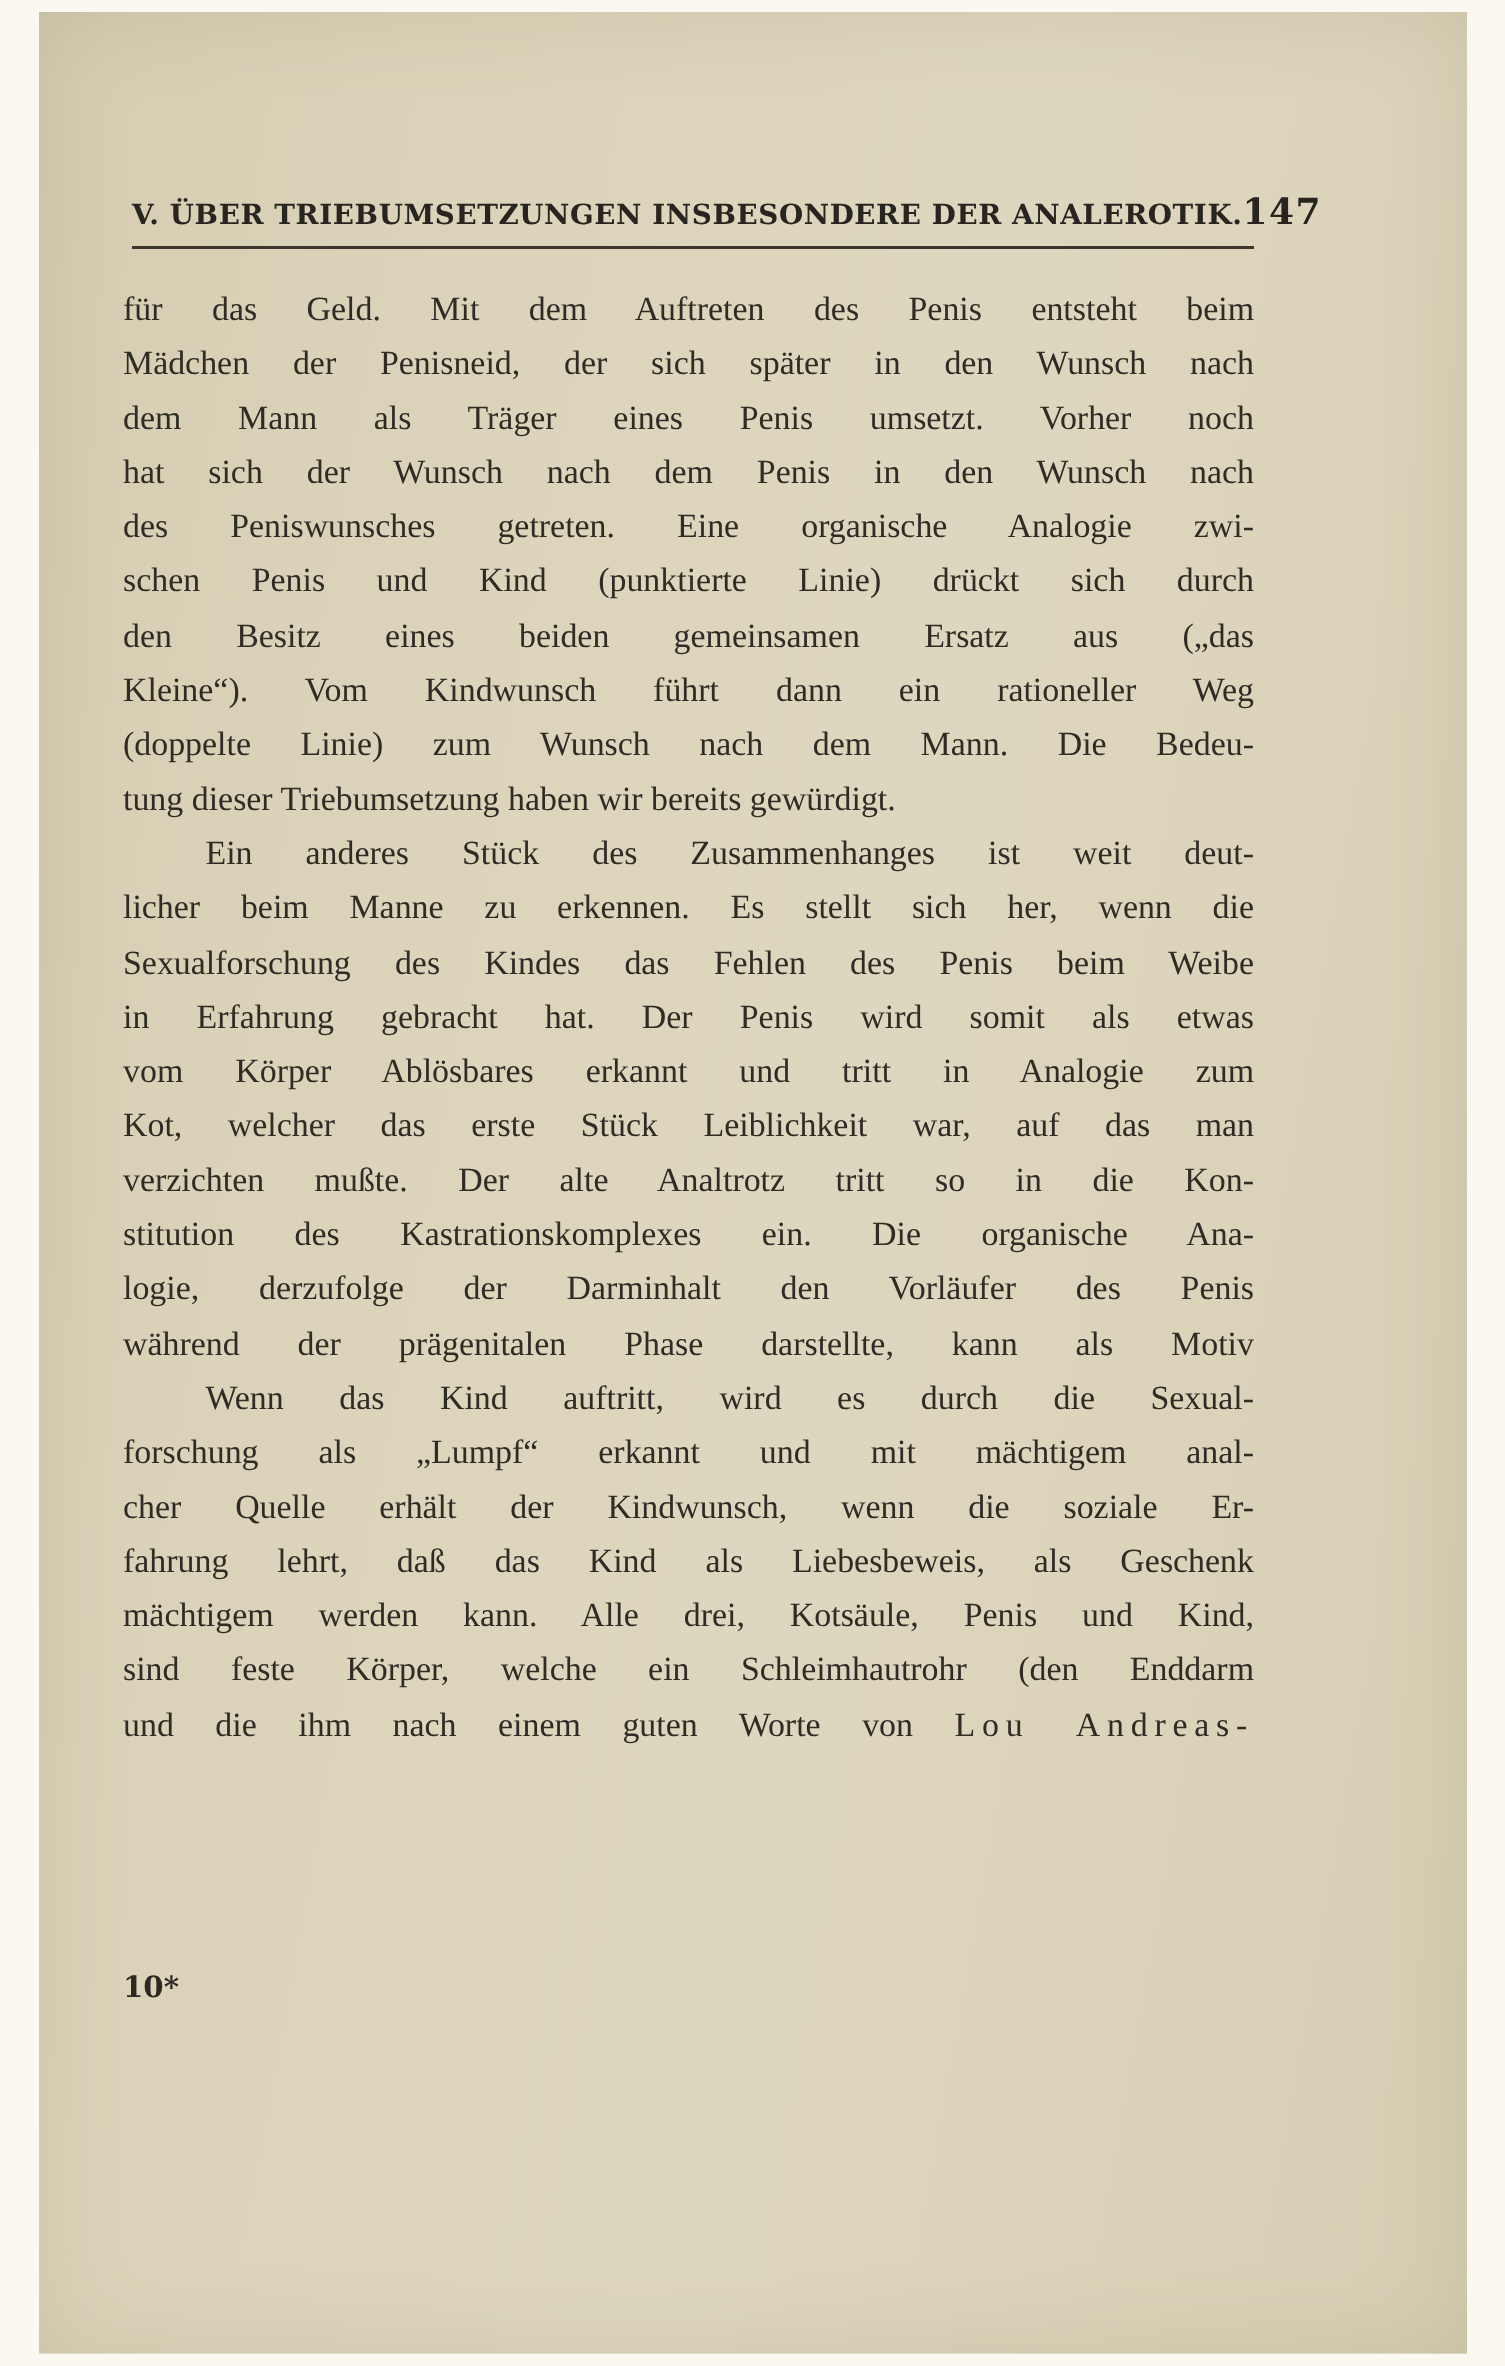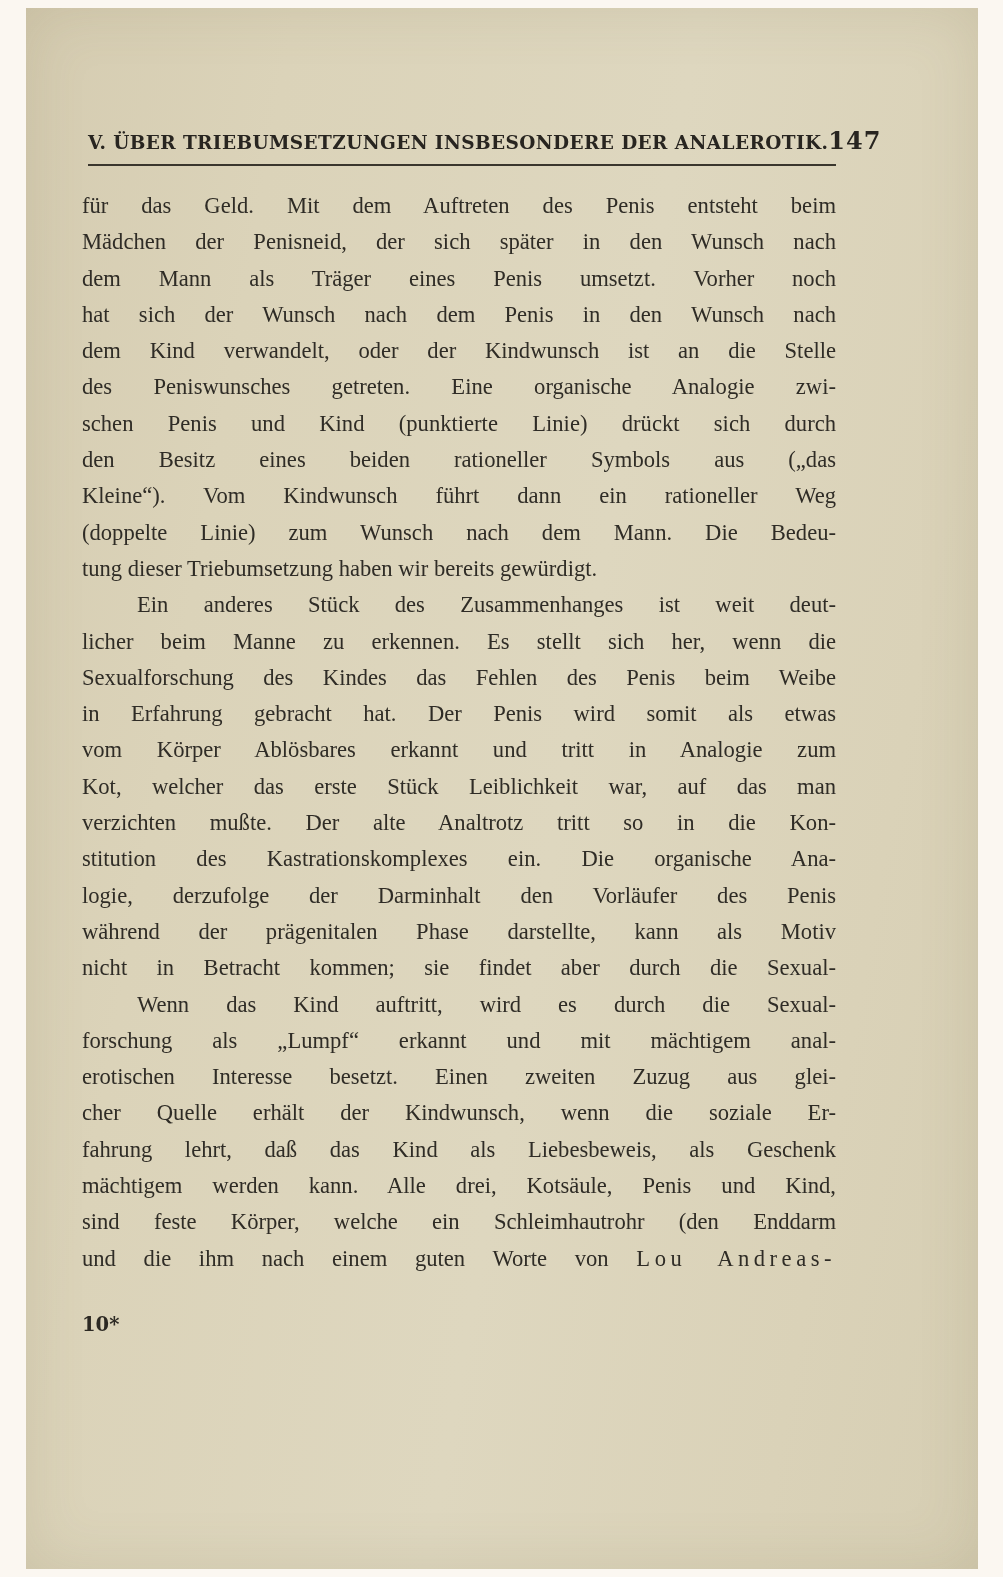--- a/index.html
+++ b/index.html
@@ -103,41 +103,38 @@
       <div class="running-head">
         <span class="title">V. ÜBER TRIEBUMSETZUNGEN INSBESONDERE DER ANALEROTIK.</span>
         <span class="pageno">147</span>
       </div>
 
       <div class="body-text">
           <div class="line just"><span>für das Geld. Mit dem Auftreten des Penis entsteht beim</span></div>
           <div class="line just"><span>Mädchen der Penisneid, der sich später in den Wunsch nach</span></div>
           <div class="line just"><span>dem Mann als Träger eines Penis umsetzt. Vorher noch</span></div>
           <div class="line just"><span>hat sich der Wunsch nach dem Penis in den Wunsch nach</span></div>
-          <div class="line just"><span>dem Kind verwandelt, oder der Kindwunsch ist an die Stelle</span></div>
           <div class="line just"><span>des Peniswunsches getreten. Eine organische Analogie zwi-</span></div>
           <div class="line just"><span>schen Penis und Kind (punktierte Linie) drückt sich durch</span></div>
-          <div class="line just"><span>den Besitz eines beiden rationeller Symbols aus („das</span></div>
+          <div class="line just"><span>den Besitz eines beiden gemeinsamen Ersatz aus („das</span></div>
           <div class="line just"><span>Kleine“). Vom Kindwunsch führt dann ein rationeller Weg</span></div>
           <div class="line just"><span>(doppelte Linie) zum Wunsch nach dem Mann. Die Bedeu-</span></div>
           <div class="line"><span>tung dieser Triebumsetzung haben wir bereits gewürdigt.</span></div>
           <div class="line just ind"><span>Ein anderes Stück des Zusammenhanges ist weit deut-</span></div>
           <div class="line just"><span>licher beim Manne zu erkennen. Es stellt sich her, wenn die</span></div>
           <div class="line just"><span>Sexualforschung des Kindes das Fehlen des Penis beim Weibe</span></div>
           <div class="line just"><span>in Erfahrung gebracht hat. Der Penis wird somit als etwas</span></div>
           <div class="line just"><span>vom Körper Ablösbares erkannt und tritt in Analogie zum</span></div>
           <div class="line just"><span>Kot, welcher das erste Stück Leiblichkeit war, auf das man</span></div>
           <div class="line just"><span>verzichten mußte. Der alte Analtrotz tritt so in die Kon-</span></div>
           <div class="line just"><span>stitution des Kastrationskomplexes ein. Die organische Ana-</span></div>
           <div class="line just"><span>logie, derzufolge der Darminhalt den Vorläufer des Penis</span></div>
           <div class="line just"><span>während der prägenitalen Phase darstellte, kann als Motiv</span></div>
-          <div class="line just"><span>nicht in Betracht kommen; sie findet aber durch die Sexual-</span></div>
           <div class="line just ind"><span>Wenn das Kind auftritt, wird es durch die Sexual-</span></div>
           <div class="line just"><span>forschung als „Lumpf“ erkannt und mit mächtigem anal-</span></div>
-          <div class="line just"><span>erotischen Interesse besetzt. Einen zweiten Zuzug aus glei-</span></div>
           <div class="line just"><span>cher Quelle erhält der Kindwunsch, wenn die soziale Er-</span></div>
           <div class="line just"><span>fahrung lehrt, daß das Kind als Liebesbeweis, als Geschenk</span></div>
           <div class="line just"><span>mächtigem werden kann. Alle drei, Kotsäule, Penis und Kind,</span></div>
           <div class="line just"><span>sind feste Körper, welche ein Schleimhautrohr (den Enddarm</span></div>
           <div class="line just"><span>und die ihm nach einem guten Worte von </span><span class="spaced">Lou Andreas-</span></div>
         </div>
 
       <div class="signature">10*</div>
 
     </div>

